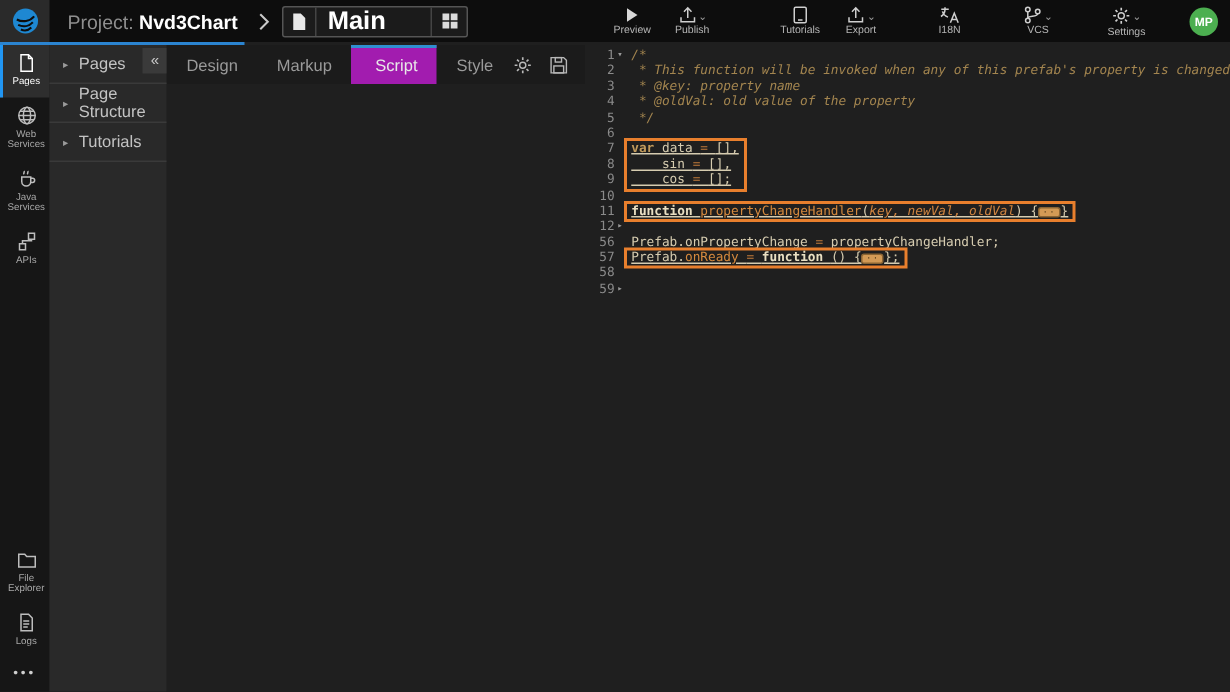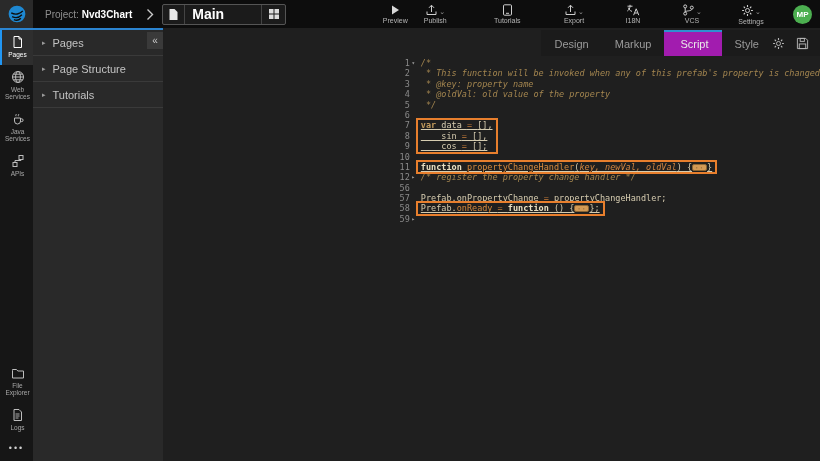--- a/index.html
+++ b/index.html
@@ -4,28 +4,28 @@
 <style>
   * { margin:0; padding:0; box-sizing:border-box; }
   html,body { width:820px; height:461px; overflow:hidden; background:#1f1f1f;
     font-family:"Liberation Sans", sans-serif; }
 
   
   .topbar { position:absolute; left:0; top:0; width:820px; height:28px;
     background:#0d0d0d; display:flex; align-items:center; z-index:5; }
   .logo-cell { width:33px; height:28px; background:#2a2a2a; display:flex;
     align-items:center; justify-content:center; }
-  .project-label { margin-left:12px; font-size:10px; color:#8f8f8f; white-space:nowrap; }
+  .project-label { margin-left:12px; font-size:13px; color:#8f8f8f; white-space:nowrap; }
   .project-label b { color:#ffffff; font-weight:bold; }
   .nav-chevron { margin-left:14px; color:#c9c9c9; }
   .page-selector { margin-left:8px; width:124px; height:21px; background:#1b1b1b;
     border:1px solid #555; border-radius:2px; display:flex; align-items:center; }
   .page-selector .ps-icon { width:22px; height:100%; display:flex; align-items:center;
     justify-content:center; border-right:1px solid #444; }
-  .page-selector .ps-label { flex:1; font-size:14px; font-weight:bold; color:#fff; padding-left:7px; }
+  .page-selector .ps-label { flex:1; font-size:17px; font-weight:bold; color:#fff; padding-left:7px; }
   .page-selector .ps-grid { width:24px; height:100%; display:flex; align-items:center;
     justify-content:center; border-left:1px solid #444; }
   .tb-btn { display:flex; flex-direction:column; align-items:center; justify-content:center;
     gap:1px; min-width:34px; cursor:pointer; }
   .tb-btn .ic { display:flex; align-items:flex-start; }
   .tb-btn .lbl { font-size:7px; color:#b5b5b5; white-space:nowrap; }
   .caret { color:#9a9a9a; font-size:7px; line-height:6px; margin-left:1px; margin-top:5px; }
   .left-actions { display:flex; margin-left:92px; gap:6px; }
   .tutorials-btn { margin-left:38px; }
   .right-actions { margin-left:auto; display:flex; align-items:center; gap:25px; padding-right:8px; }
@@ -53,21 +53,21 @@
   .panel { width:130px; background:#292929; position:relative; }
   .panel-section { height:26px; display:flex; align-items:center; padding-left:9px;
     border-bottom:1px solid #3a3a3a; cursor:pointer; }
   .panel-section .p-caret { color:#9a9a9a; font-size:7px; margin-right:7px; }
   .panel-section .p-label { color:#c3c3c3; font-size:11px; }
   .panel-collapse { position:absolute; top:2px; right:0px; width:16px; height:17px;
     background:#3a3a3a; color:#c9c9c9; font-size:10px; display:flex; align-items:center;
     justify-content:center; cursor:pointer; }
 
   
-  .editor-region { flex:1; display:flex; flex-direction:column; background:#1f1f1f;align-items:flex-end; }
+  .editor-region { flex:1; display:flex; flex-direction:row; background:#1f1f1f; }
   .tabbar { height:26px; background:#1b1b1b; display:flex; align-items:stretch; }
   .tab { padding:0 13px; font-size:11px; color:#9a9a9a; display:flex; align-items:center;
     cursor:pointer; border-top:2px solid transparent; }
   .tab.active { background:#a21caf; color:#e8e8e8; border-top:2px solid #2f8fd0;padding-left:16px; }
   .tabbar-icons { margin-left:auto; display:flex; align-items:center; gap:11px; padding-right:11px; }
   .tabbar-icons .tbi { cursor:pointer; display:flex; }
 
   .editor { flex:1; display:flex; font-family:"DejaVu Sans Mono", monospace;
     font-size:8.5px; line-height:10.4px; padding-top:2px; overflow:hidden; }
   .gutter { width:27px; color:#8a8a8a; }
@@ -399,21 +399,20 @@
           <div class="code-line"></div>
           <div class="hl-group">
             <div class="code-line"><span class="tok-kw">var </span><span class="tok-v">data </span><span class="tok-op">= </span><span class="tok-v">[],</span></div>
             <div class="code-line"><span class="tok-v">    sin </span><span class="tok-op">= </span><span class="tok-v">[],</span></div>
             <div class="code-line"><span class="tok-v">    cos </span><span class="tok-op">= </span><span class="tok-v">[];</span></div>
           </div>
           <div class="code-line"></div>
           <div class="hl-group">
             <div class="code-line"><span class="tok-kw2">function </span><span class="tok-fn">propertyChangeHandler</span><span class="tok-v">(</span><span class="tok-param">key, newVal, oldVal</span><span class="tok-v">) {</span><span class="fold-pill">··</span><span class="tok-v">}</span></div>
           </div>
-          <div class="code-line"><span class="tok-com">/* register the property change handler */</span></div>
           <div class="code-line"></div>
           <div class="code-line"><span class="tok-v">Prefab.onPropertyChange </span><span class="tok-op">= </span><span class="tok-v">propertyChangeHandler;</span></div>
           <div class="hl-group">
             <div class="code-line"><span class="tok-v">Prefab.</span><span class="tok-fn">onReady </span><span class="tok-op">= </span><span class="tok-kw2">function </span><span class="tok-v">() {</span><span class="fold-pill">··</span><span class="tok-v">};</span></div>
           </div>
         </div>
     </div>
   </div>
 </div>
 

